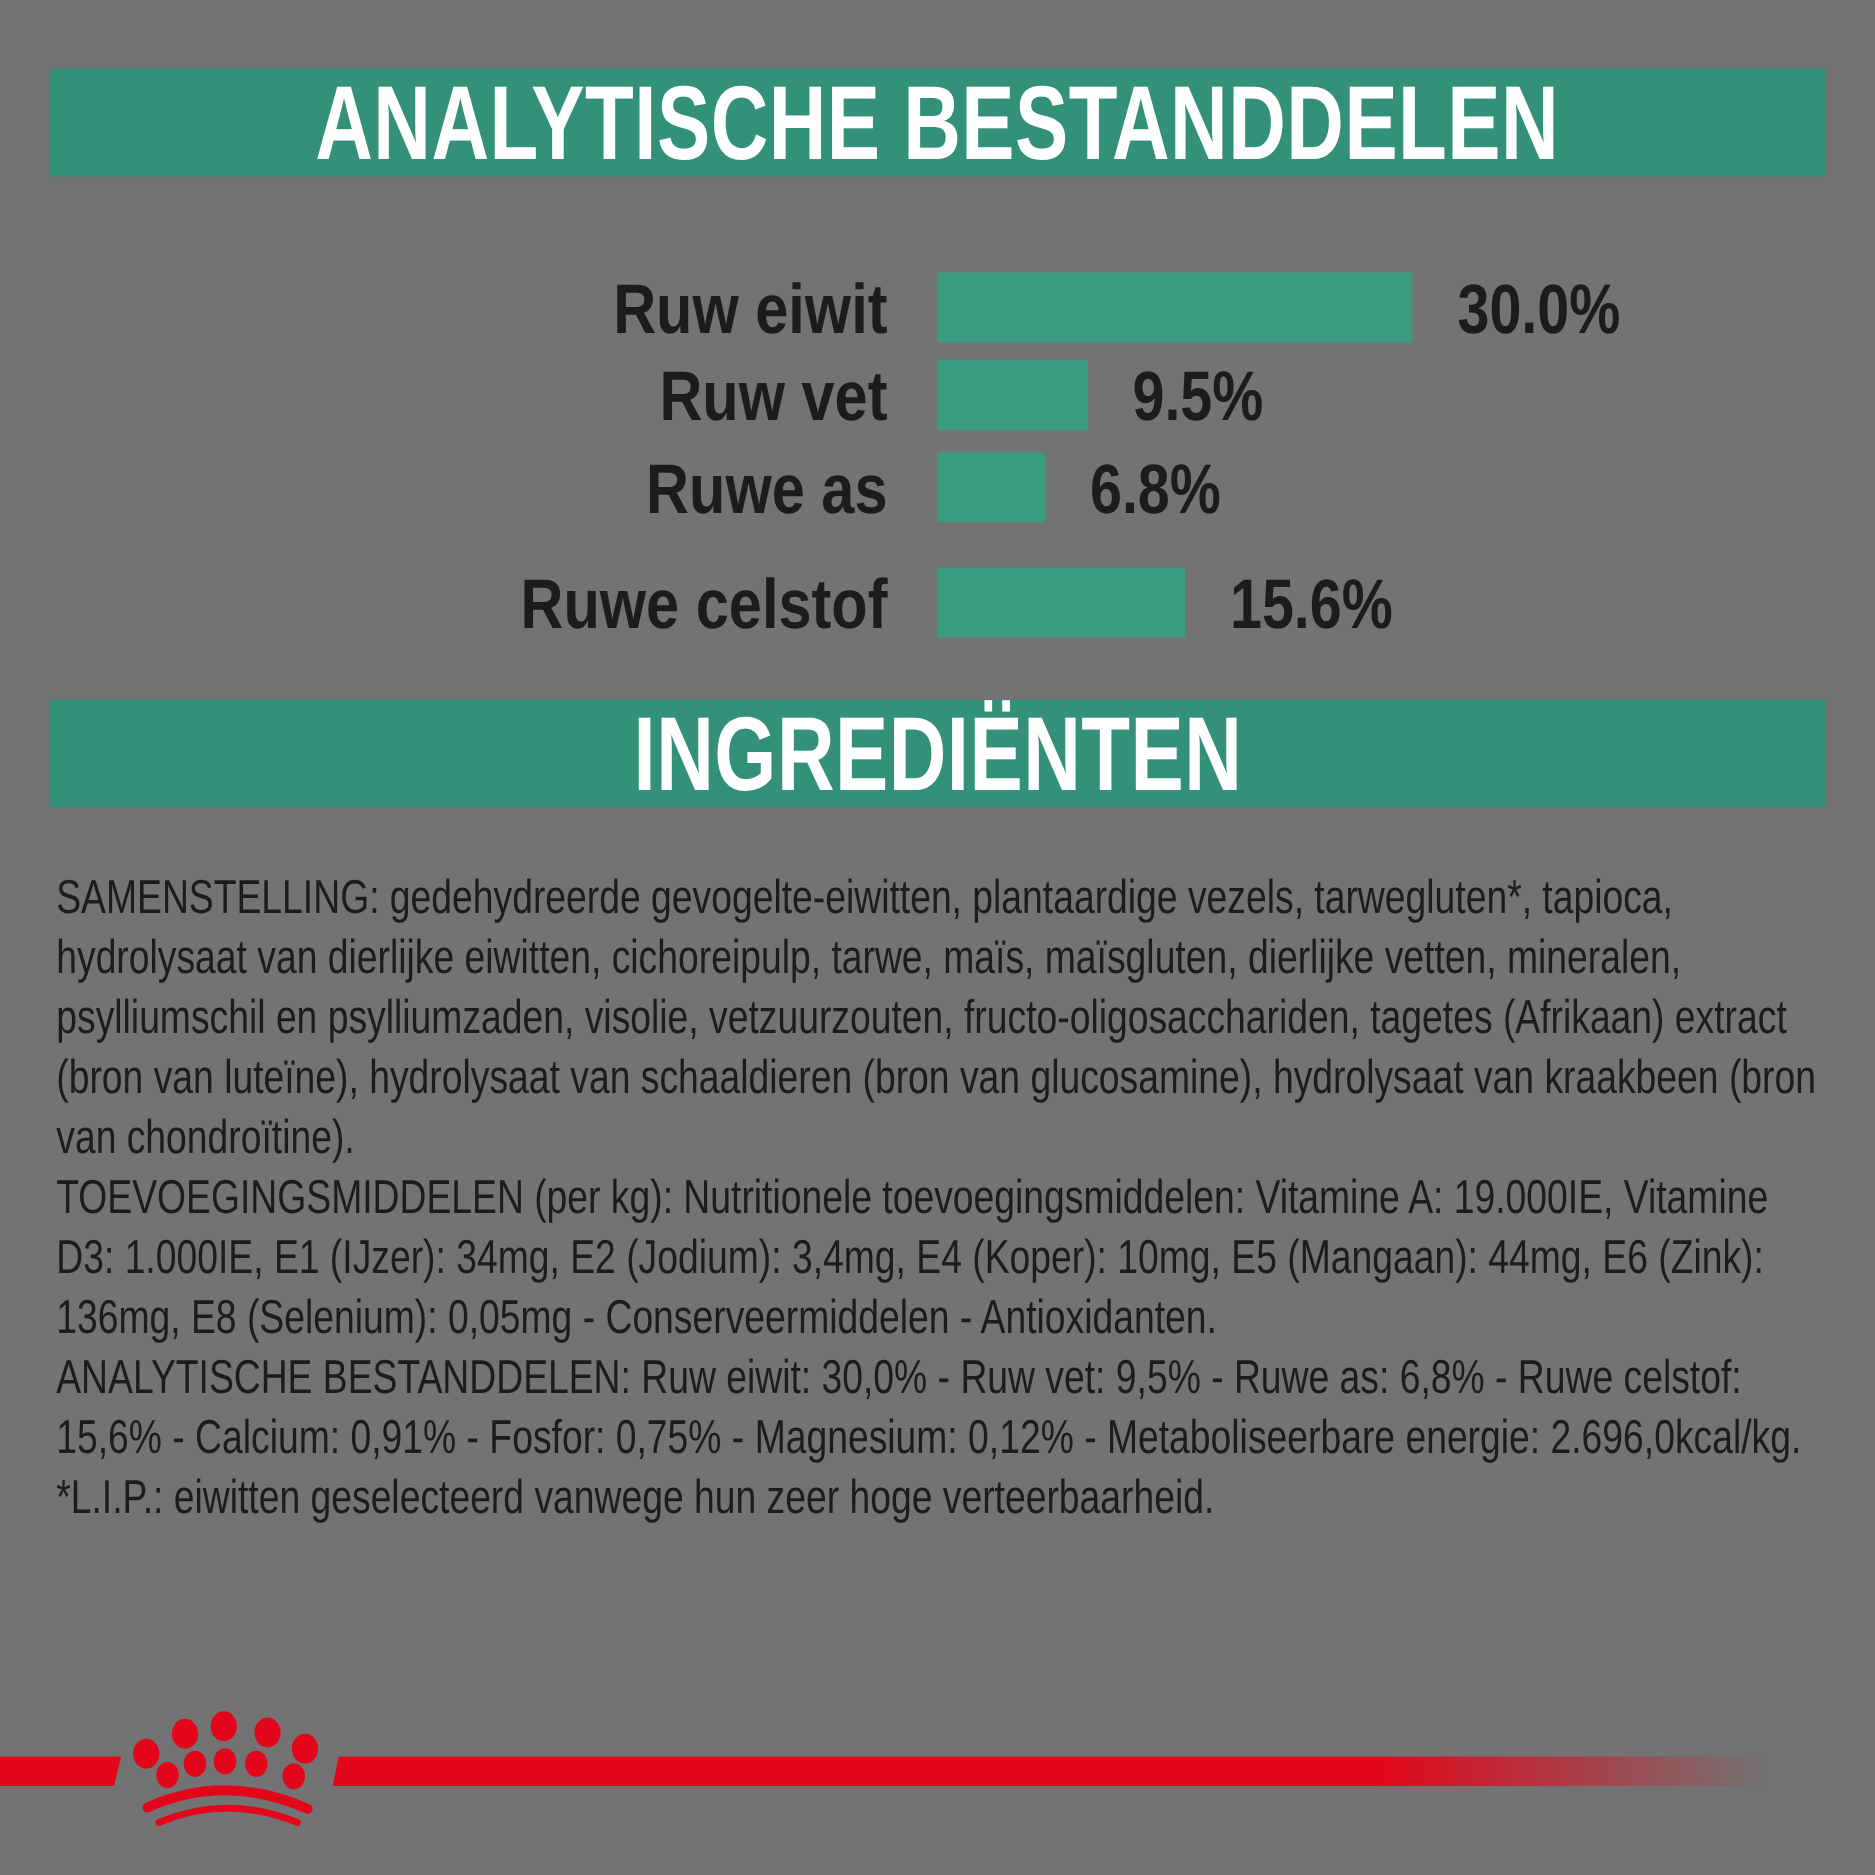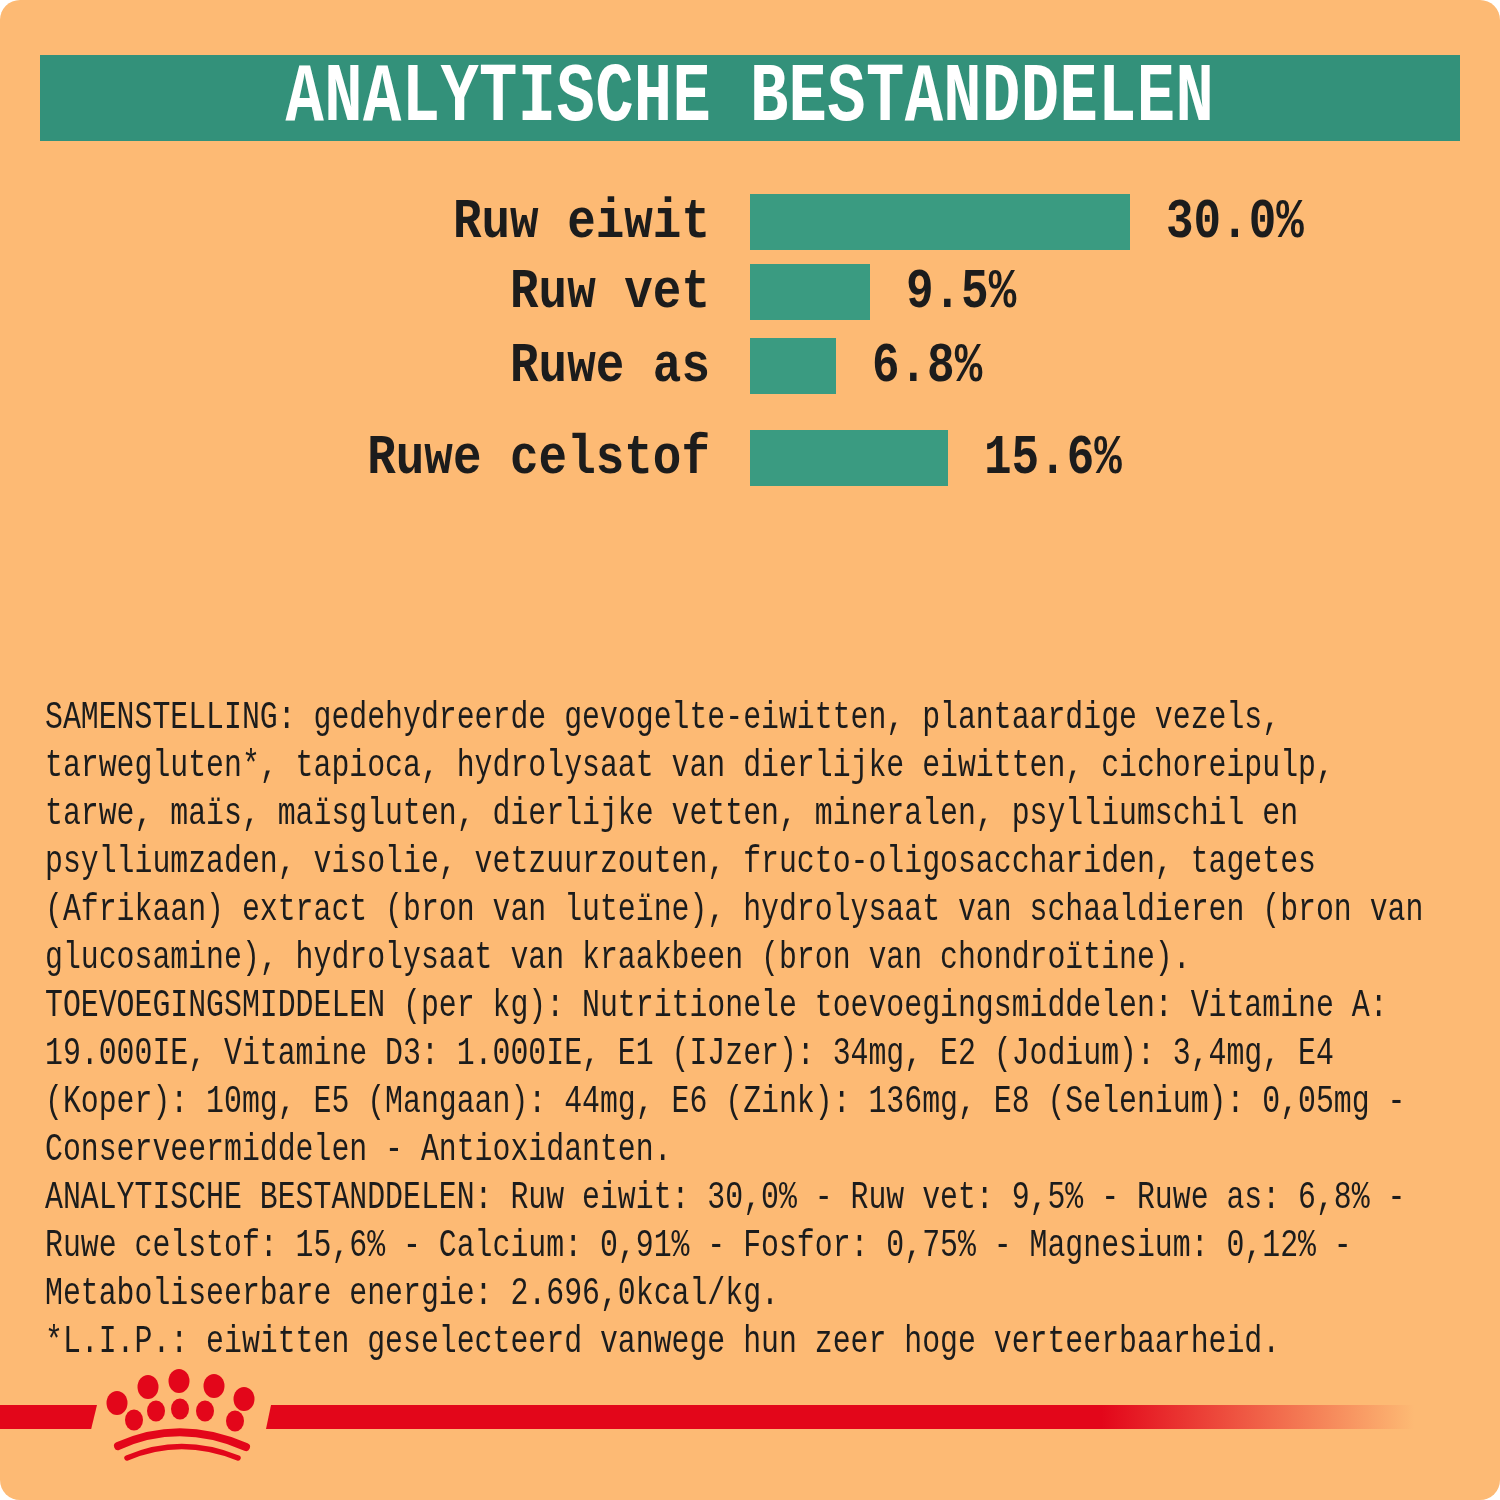--- a/index.html
+++ b/index.html
@@ -1,34 +1,34 @@
 <!DOCTYPE html>
 <html style="--teal: #33917A; --bar: #3A9B81; --red: #E3061A; --text: #1C1C1C; --header-text: #FFFFFF;"><head>
 <meta charset="utf-8">
 <style>
   html,body{margin:0;padding:0;background:#ffffff;}
   .canvas{
-    position:relative;width:1500px;height:1500px;background:#fdba74;overflow:hidden;
-    font-family:Liberation Mono, monospace;color:var(--text);border-radius:20px;
+    position:relative;width:1500px;height:1500px;background:#737373;overflow:hidden;
+    font-family:Liberation Sans, sans-serif;color:var(--text);
   }
   :root{
     --teal:#33917A; --bar:#3A9B81; --red:#E3061A; --text:#1C1C1C; --header-text:#FFFFFF;
   }
   
   .band{
     position:absolute;left:40px;width:1420px;height:86px;background:var(--teal);
     display:flex;align-items:center;justify-content:center;
   }
   .band-title{
     color:var(--header-text);font-weight:bold;font-size:84px;line-height:86px;
     white-space:nowrap;transform:scaleX(0.76);transform-origin:50% 50%;
     letter-spacing:0.5px;
   }
   
-  .crow{position:absolute;left:0;height:56px;display:flex;align-items:center;}
+  .crow{position:absolute;left:0;height:56px;display:flex;align-items:center;margin-top:24px;}
   .clabel{
     width:710px;text-align:right;font-weight:bold;font-size:56px;white-space:nowrap;
     transform:scaleX(0.85);transform-origin:100% 50%;color:var(--text);
   }
   .cbar{margin-left:40px;height:56px;background:var(--bar);}
   .cval{
     margin-left:36px;font-weight:bold;font-size:56px;white-space:nowrap;
     transform:scaleX(0.82);transform-origin:0 50%;color:var(--text);
   }
   
@@ -75,20 +75,23 @@
       <div class="cbar" style="width: 86px; background: rgb(58, 155, 129);"></div>
       <div class="cval">6.8%</div>
     </div>
     <div class="crow" style="top:430px">
       <div class="clabel">Ruwe celstof</div>
       <div class="cbar" style="width: 198px; background: rgb(58, 155, 129);"></div>
       <div class="cval">15.6%</div>
     </div>
   </div>
 
+  <div class="band" style="top:560px">
+    <div class="band-title">INGREDIËNTEN</div>
+  </div>
 
   <div class="bodytext">
     <p>SAMENSTELLING: gedehydreerde gevogelte-eiwitten, plantaardige vezels, tarwegluten*, tapioca, hydrolysaat van dierlijke eiwitten, cichoreipulp, tarwe, maïs, maïsgluten, dierlijke vetten, mineralen, psylliumschil en psylliumzaden, visolie, vetzuurzouten, fructo-oligosacchariden, tagetes (Afrikaan) extract (bron van luteïne), hydrolysaat van schaaldieren (bron van glucosamine), hydrolysaat van kraakbeen (bron van chondroïtine).</p>
     <p>TOEVOEGINGSMIDDELEN (per kg): Nutritionele toevoegingsmiddelen: Vitamine A: 19.000IE, Vitamine D3: 1.000IE, E1 (IJzer): 34mg, E2 (Jodium): 3,4mg, E4 (Koper): 10mg, E5 (Mangaan): 44mg, E6 (Zink): 136mg, E8 (Selenium): 0,05mg - Conserveermiddelen - Antioxidanten.</p>
     <p>ANALYTISCHE BESTANDDELEN: Ruw eiwit: 30,0% - Ruw vet: 9,5% - Ruwe as: 6,8% - Ruwe celstof: 15,6% - Calcium: 0,91% - Fosfor: 0,75% - Magnesium: 0,12% - Metaboliseerbare energie: 2.696,0kcal/kg.</p>
     <p>*L.I.P.: eiwitten geselecteerd vanwege hun zeer hoge verteerbaarheid.</p>
   </div>
 
   <div class="stripe-left"></div>
   <div class="stripe-right"></div>

